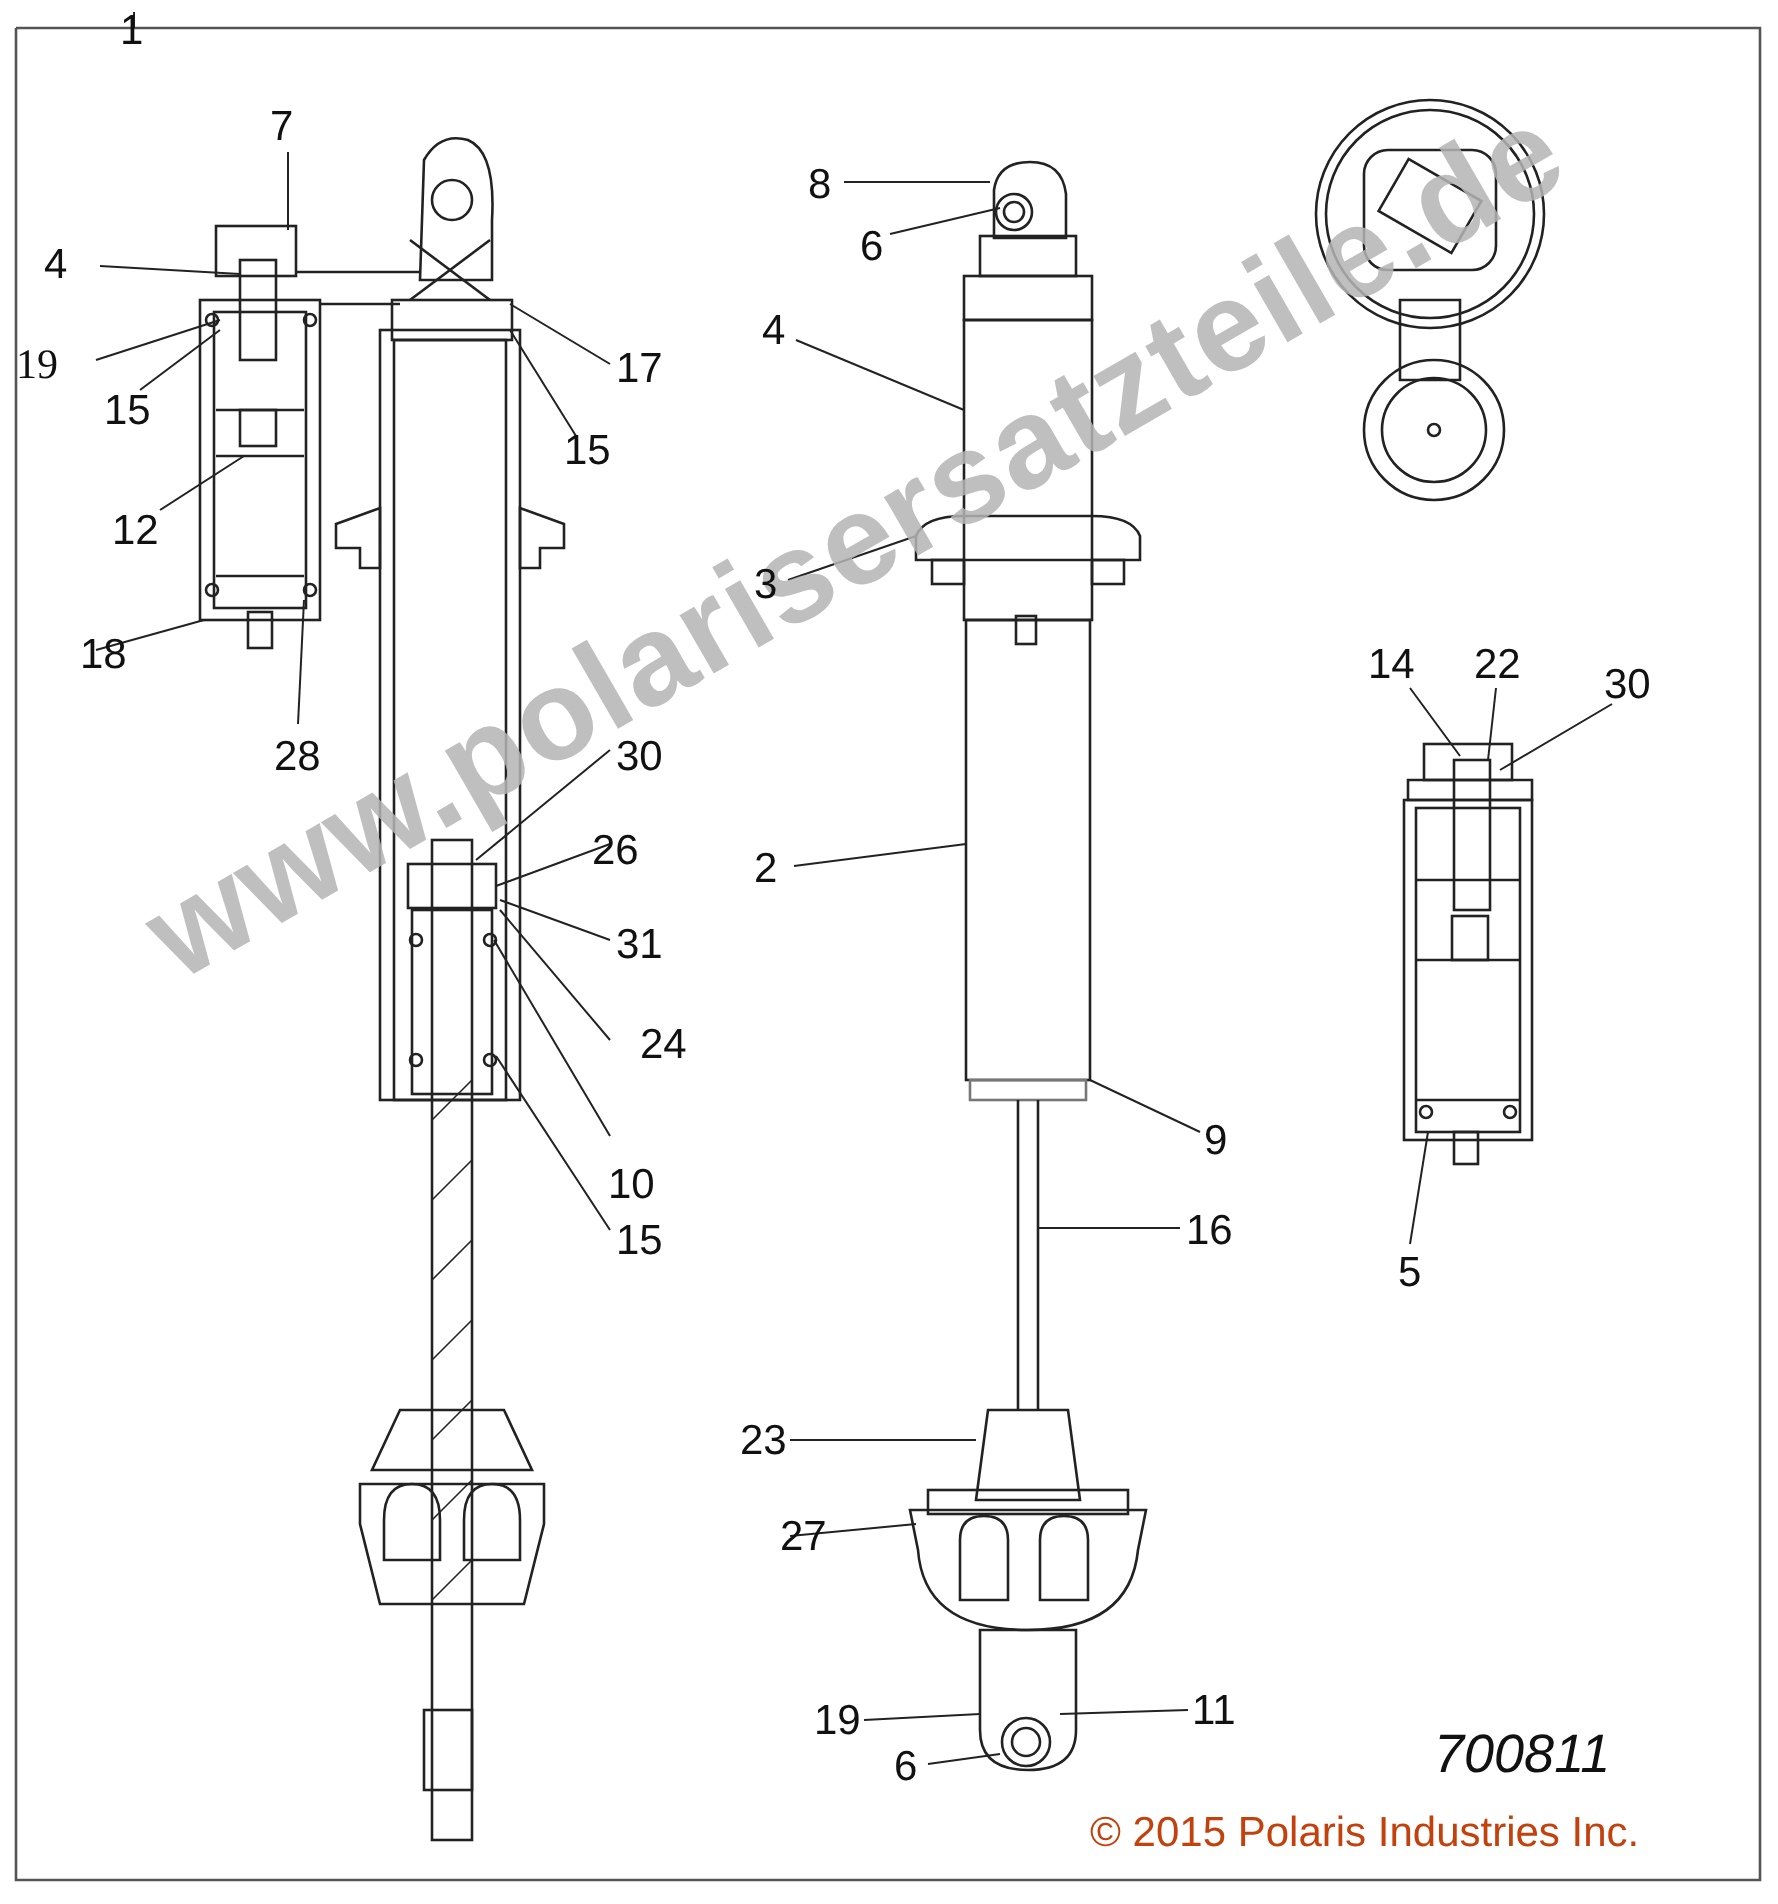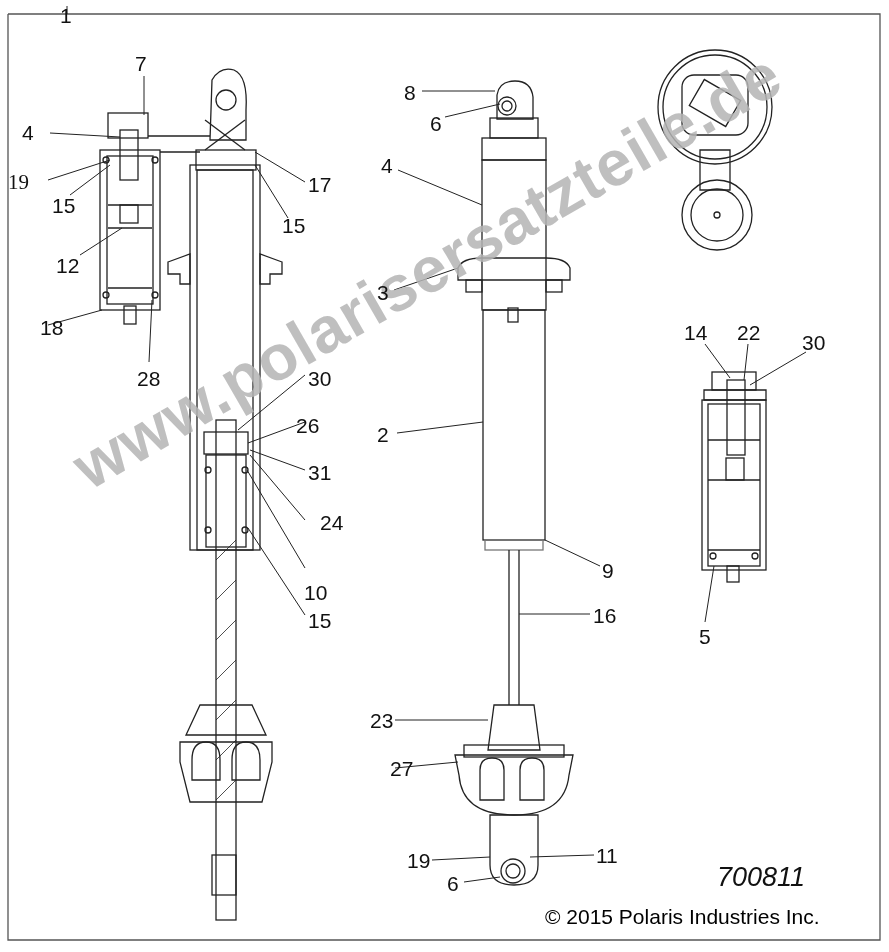--- a/index.html
+++ b/index.html
@@ -1,21 +1,21 @@
 <!DOCTYPE html>
 <html><head>
 <meta charset="utf-8">
 <style>
   html,body{margin:0;padding:0;background:#fff;}
   body{width:889px;height:952px;position:relative;overflow:hidden;font-family:"Liberation Sans",sans-serif;}
   #diagram{position:absolute;left:0;top:0;width:889px;height:952px;}
   .lbl{position:absolute;font-size:21px;color:#111;line-height:1;white-space:nowrap;}
   .wm{position:absolute;left:60px;top:440px;font-family:"Liberation Sans",sans-serif;font-weight:bold;font-size:64px;color:#b5b5b5;opacity:0.85;transform:rotate(-30deg);transform-origin:0 0;white-space:nowrap;letter-spacing:1px;}
   .partno{position:absolute;left:717px;top:862px;font-size:27px;color:#111;font-style:italic;}
-  .copy{position:absolute;left:545px;top:905px;font-size:21px;color:#000000;}
+  .copy{position:absolute;left:545px;top:905px;font-size:21px;color:#c2410c;}
 </style>
 </head>
 <body>
 
 <svg id="diagram" viewBox="0 0 889 952" xmlns="http://www.w3.org/2000/svg">
   <g fill="none" stroke="#222" stroke-width="1.3">
 
     <polyline points="8,14 8,940 880,940 880,14 8,14" stroke="#555"></polyline>
 
     <g>

